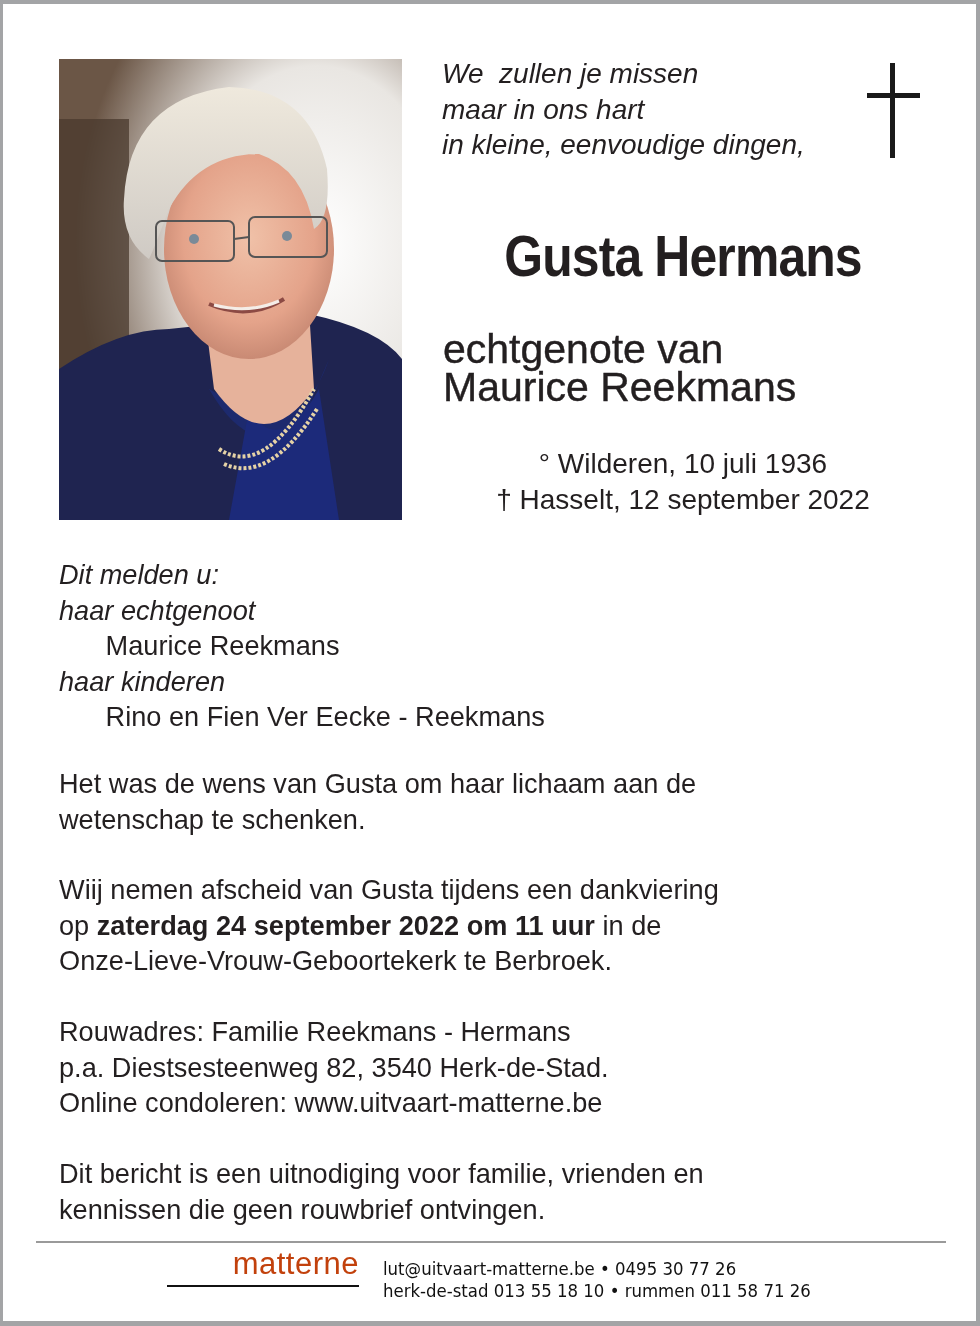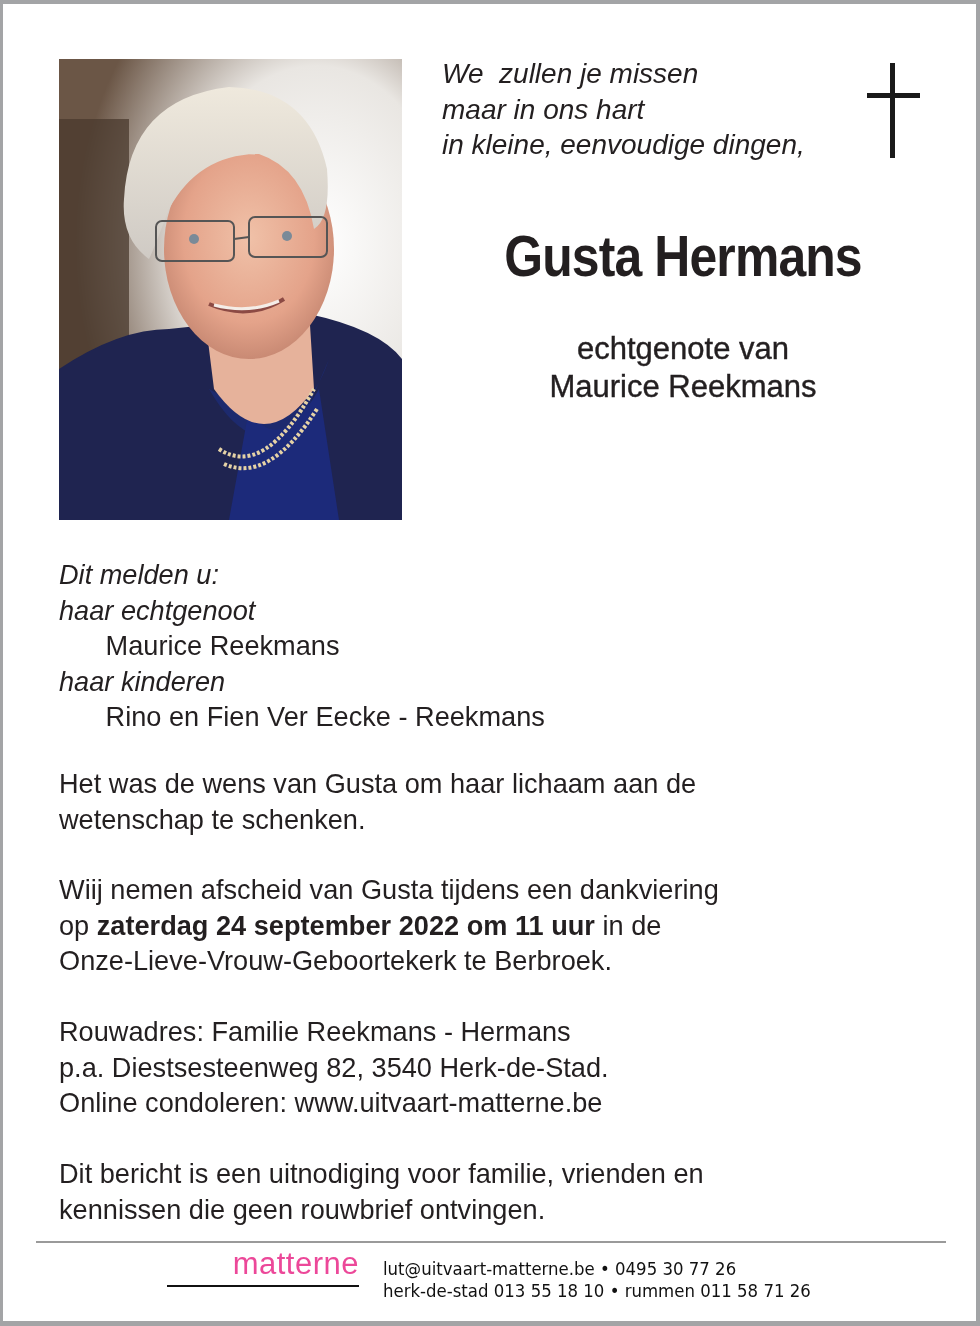--- a/index.html
+++ b/index.html
@@ -37,22 +37,22 @@
     .cross-v { left: 887px; top: 59px; width: 5px; height: 95px; background: #1a1a1a; }
     .cross-h { left: 864px; top: 89px; width: 53px; height: 5px; background: #1a1a1a; }
     
     .name {
       left: 440px; top: 219px; width: 480px; text-align: center;
       font-weight: bold; font-size: 58px; line-height: 66px;
       letter-spacing: -1px; transform: scaleX(0.86); transform-origin: center;
       color: #231f20;
     }
     .spouse {
-      left: 440px; top: 326px; width: 480px; text-align: center;
-      font-size: 31px; line-height: 38px; font-weight: normal;
+      left: 440px; top: 326px; width: 480px; 
+      font-size: 41px; line-height: 38px; font-weight: normal;
       -webkit-text-stroke: 0.4px #231f20;
     }
     .dates {
       left: 440px; top: 442px; width: 480px; text-align: center;
       font-size: 28px; line-height: 36px;
     }
     
     .body-text {
       left: 56px; width: 880px;
       font-size: 28px; line-height: 35.5px;
@@ -63,21 +63,21 @@
     .announce .indent { padding-left: 48px; }
     .p-wish { top: 762px; }
     .p-ceremony { top: 868px; }
     .p-address { top: 1010px; }
     .p-invite { top: 1152px; }
     .bold { font-weight: bold; }
     
     .footer-rule { left: 33px; top: 1237px; width: 910px; height: 2px; background: #9a9a9a; }
     .logo-word {
       left: 160px; top: 1243px; width: 196px; text-align: right;
-      font-size: 31px; line-height: 34px; letter-spacing: 0.5px; color: #ec4899;
+      font-size: 31px; line-height: 34px; letter-spacing: 0.5px; color: #c2410c;
     }
     .logo-rule { left: 164px; top: 1281px; width: 192px; height: 2px; background: #111; }
     .logo-sub {
       left: 164px; top: 1360px; width: 200px;
       font-size: 10px; letter-spacing: 4.2px; color: #222;
     }
     .contact {
       left: 380px; width: 440px;
       font-family: "DejaVu Sans", sans-serif;
       font-size: 18px; line-height: 22px; color: #111;
@@ -146,20 +146,30 @@
   <div class="abs cross-v"></div>
   <div class="abs cross-h"></div>
 
   <div class="abs name">Gusta Hermans</div>
 
   <div class="abs spouse">
     <div>echtgenote van</div>
     <div>Maurice Reekmans</div>
   </div>
 
+  <div class="abs dates">
+    <div>
+      <span>°</span>
+      <span>Wilderen, 10 juli 1936</span>
+    </div>
+    <div>
+      <span>†</span>
+      <span>Hasselt, 12 september 2022</span>
+    </div>
+  </div>
 
   <div class="abs body-text announce">
     <div class="it">Dit melden u:</div>
     <div class="it">haar echtgenoot</div>
     <div class="indent">Maurice Reekmans</div>
     <div class="it">haar kinderen</div>
     <div class="indent">Rino en Fien Ver Eecke - Reekmans</div>
   </div>
 
   <div class="abs body-text p-wish">

